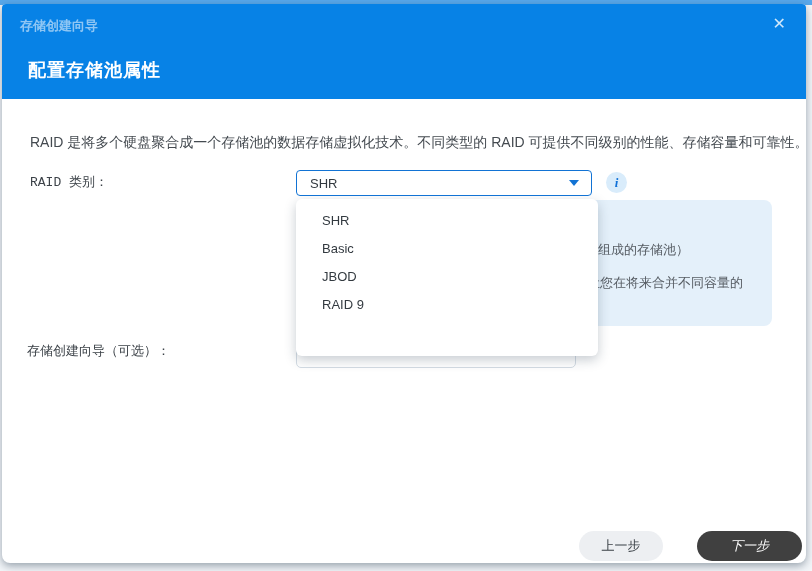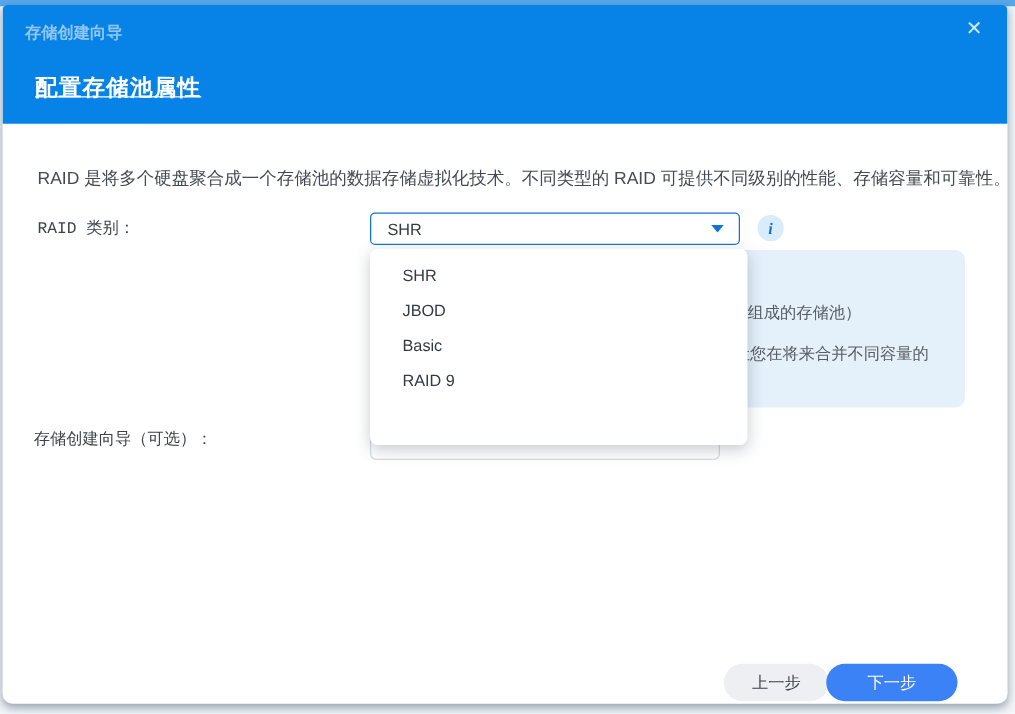--- a/index.html
+++ b/index.html
@@ -35,21 +35,21 @@
     color: rgba(255, 255, 255, 0.55);
   }
   .close-icon {
     position: absolute; right: 20px; top: 10px;
     font-size: 16px; font-weight: bold;
     color: #cfe8fb; cursor: pointer; line-height: 20px;
   }
   .page-title {
     position: absolute; left: 26px; top: 54px;
     font-size: 18px; font-weight: bold;
-    color: #ffffff; letter-spacing: 1px; text-decoration: underline;
+    color: #ffffff; letter-spacing: 1px;
   }
 
   .intro-text {
     position: absolute; left: 28px; top: 130px;
     font-size: 14px; color: #444a50; white-space: nowrap;
   }
 
   .field-label {
     position: absolute; font-size: 13px; color: #3c4248;
   }
@@ -105,21 +105,21 @@
     font-family: "Liberation Serif", serif;
     font-size: 13px; font-style: italic; font-weight: bold; color: #1171d8;
   }
 
   .footer-button {
     position: absolute; top: 527px; height: 30px; border: none;
     border-radius: 15px; font-size: 13px; cursor: pointer;
     font-family: "Liberation Sans", "DejaVu Sans", sans-serif;
   }
   .prev-button { left: 577px; width: 84px; background: #edeff2; color: #3c4248; text-align: center; }
-  .next-button { left: 659px; width: 105px; background: #3b82f6; color: #ffffff; }
+  .next-button { left: 695px; width: 105px; background: #404040; color: #ffffff; font-style: italic; }
 </style>
 </head>
 <body>
 
 <div class="page">
   <div class="top-glow"></div>
 
   <div class="dialog">
 
     <div class="dialog-header">
@@ -134,22 +134,22 @@
     <div class="field-label desc-label">存储创建向导（可选）：</div>
 
     <div class="info-panel"></div>
     <div class="info-line info-line-1">盘组成的存储池）</div>
     <div class="info-line info-line-2">让您在将来合并不同容量的</div>
 
     <input class="desc-input" type="text" value="" style="">
 
     <div class="dropdown-panel">
         <div class="dropdown-option">SHR</div>
+        <div class="dropdown-option">Basic</div>
         <div class="dropdown-option">JBOD</div>
-        <div class="dropdown-option">Basic</div>
         <div class="dropdown-option">RAID 9</div>
       </div>
 
     <div class="raid-select">
       <span class="selected-value">SHR</span>
       <span class="chevron-down-icon"></span>
     </div>
 
     <div class="info-icon">i</div>
 

